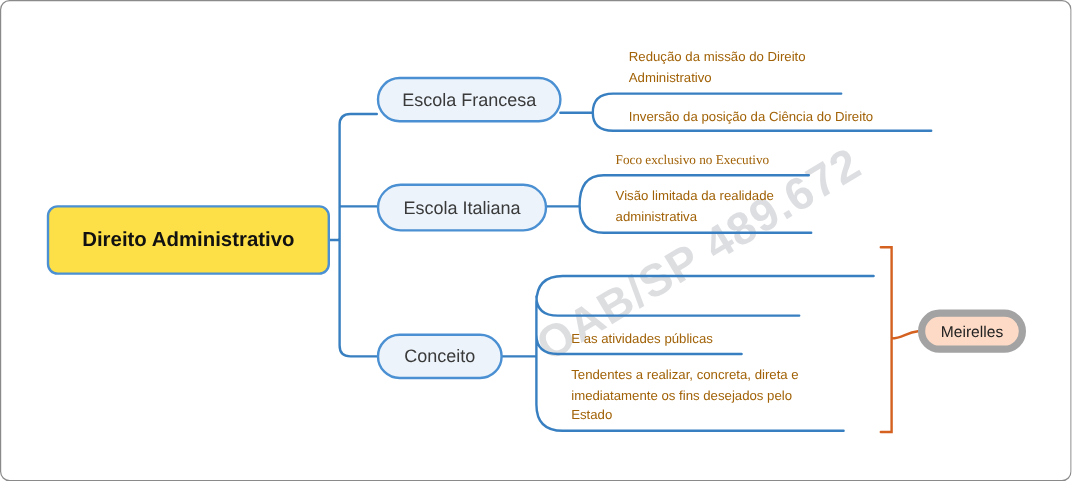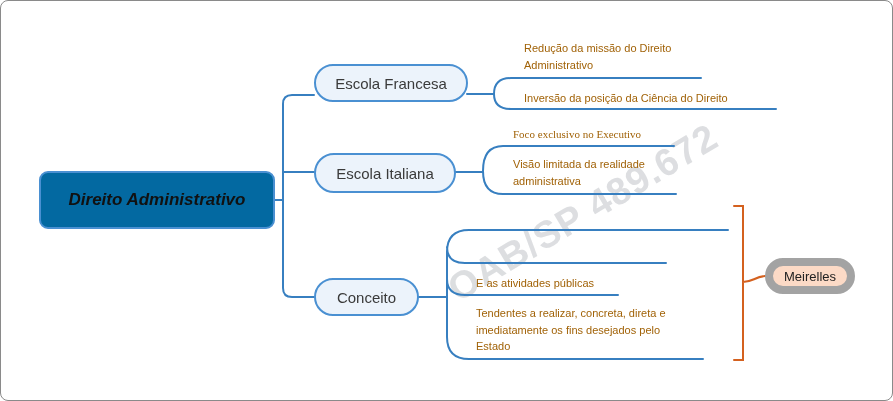--- a/index.html
+++ b/index.html
@@ -18,43 +18,43 @@
   svg.wires{position:absolute;left:0;top:0;z-index:2;}
   .topic{
     position:absolute;z-index:3;box-sizing:border-box;
     background:#ecf3fb;border:2px solid #4a90d2;border-radius:20px;
     display:flex;align-items:center;justify-content:center;
     color:#3a3a3a;font-size:15px;
   }
   .root-node{
     position:absolute;z-index:3;box-sizing:border-box;
     left:38px;top:170px;width:236px;height:58px;
-    background:#0369a1;border:2px solid #4a90d2;border-radius:9px;
+    background:#fde047;border:2px solid #4a90d2;border-radius:9px;
     display:flex;align-items:center;justify-content:center;
-    color:#111;font-size:17px;font-weight:bold;font-style:italic;
+    color:#111;font-size:17px;font-weight:bold;
   }
   .t-francesa{left:313px;top:63px;width:154px;height:38px;}
   .t-italiana{left:313px;top:152px;width:142px;height:40px;}
   .t-conceito{left:313px;top:277px;width:105px;height:38px;}
   .leaf{
     position:absolute;z-index:3;color:#a16207;font-size:11px;
     line-height:16.5px;white-space:pre;
   }
   .leaf-f1{left:523px;top:39px;}
   .leaf-f2{left:523px;top:89px;}
   .leaf-i1{left:512px;top:125px;font-family:Liberation Serif, serif;}
   .leaf-i2{left:512px;top:155px;}
   .leaf-c1{left:475px;top:210px;}
   .leaf-c2{left:475px;top:242px;}
   .leaf-c3{left:475px;top:274px;}
   .leaf-c4{left:475px;top:304px;}
   .annotation-node{
     position:absolute;z-index:3;box-sizing:border-box;
     left:764px;top:257px;width:90px;height:36px;
-    background:#fcdac6;border:8px solid #a3a3a3;border-radius:18px;
+    background:#fcdac6;border:6px solid #a3a3a3;border-radius:18px;
     display:flex;align-items:center;justify-content:center;
     color:#222;font-size:13px;
   }
 </style>
 </head>
 <body>
 
 <div class="canvas">
 
   <div class="watermark">OAB/SP 489.672</div>

